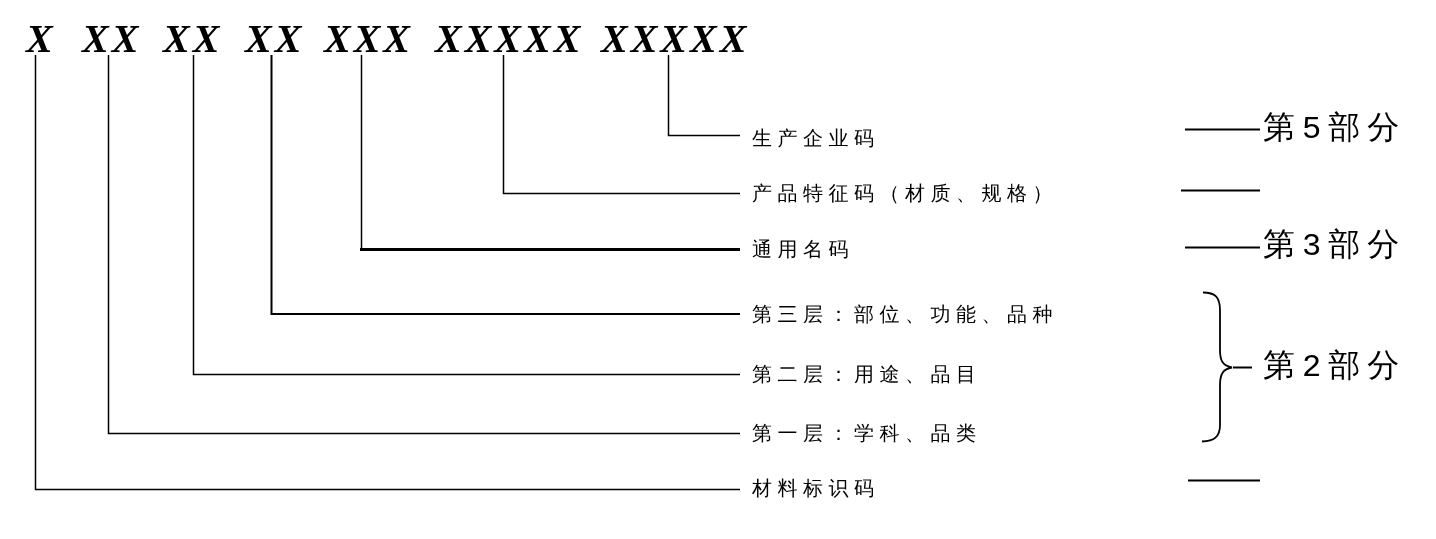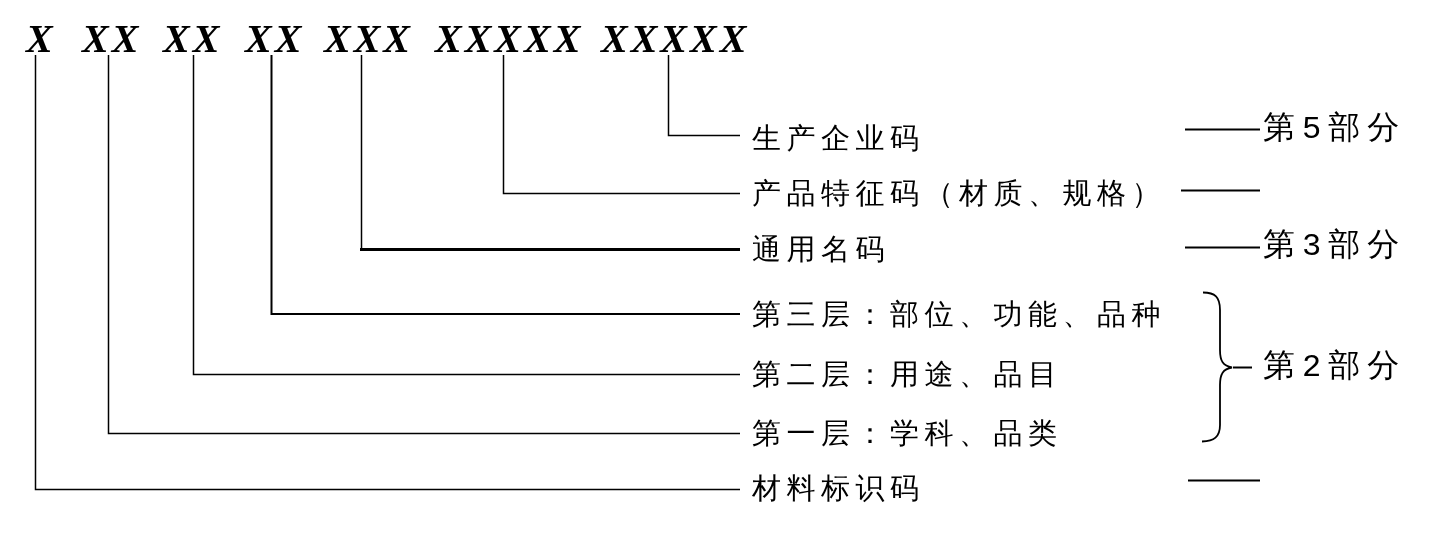--- a/index.html
+++ b/index.html
@@ -21,21 +21,21 @@
     top: 19px;
     font-style: italic;
     font-weight: bold;
     font-size: 40px;
     line-height: 40px;
     letter-spacing: 3px;
     white-space: pre;
   }
   .cn-label {
     position: absolute;
-    font-size: 29px;
+    font-size: 20px;
     line-height: 36px;
     letter-spacing: 5.5px;
     white-space: pre;
     text-align: right;
   }
   .part-label {
     position: absolute;
     left: 1263px;
     font-size: 32px;
     line-height: 36px;

